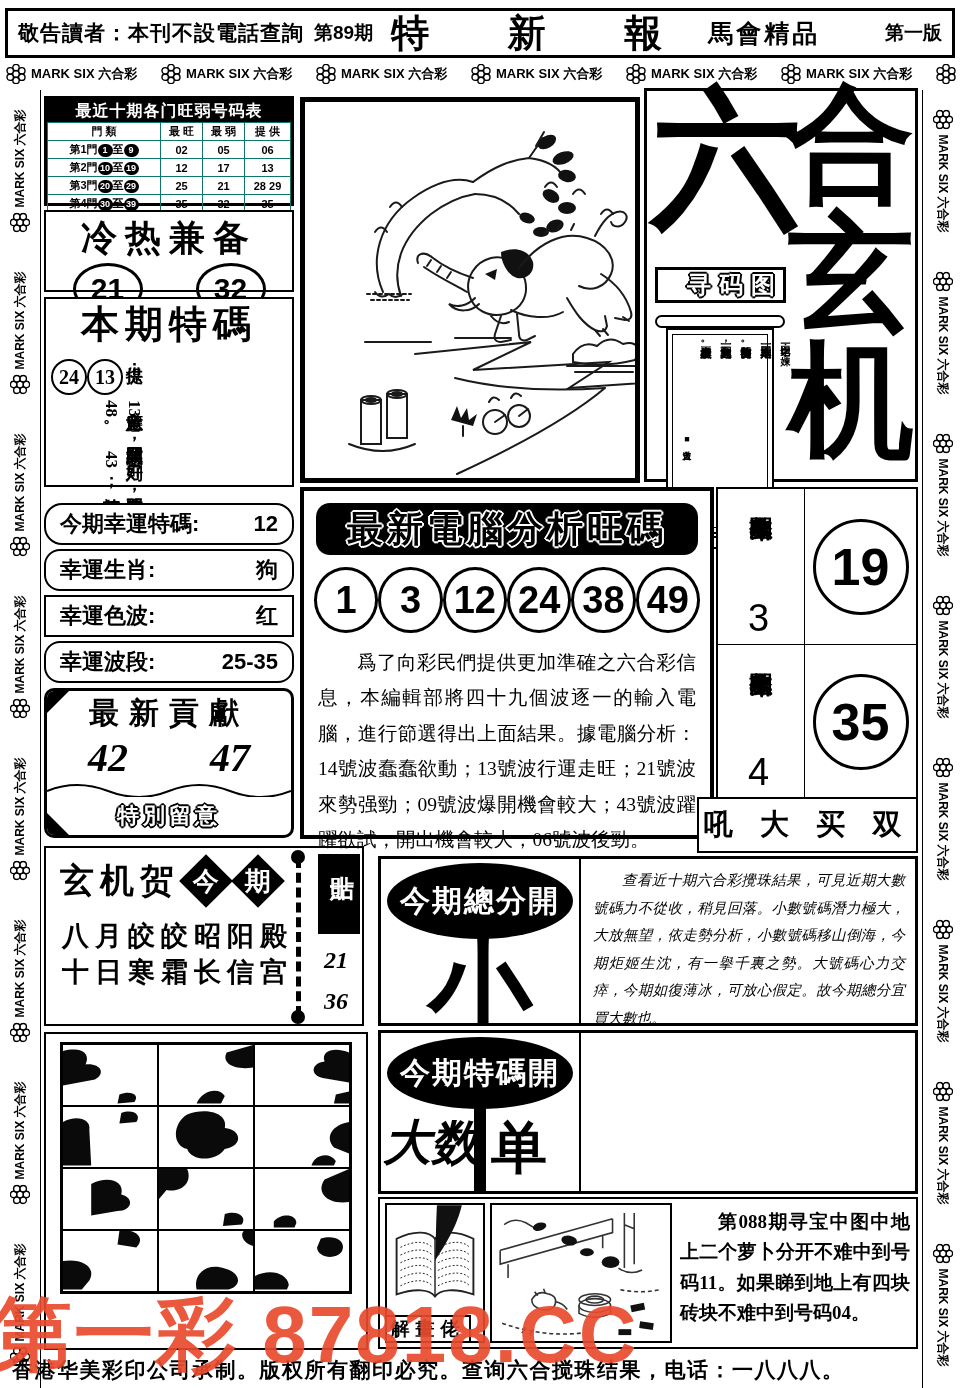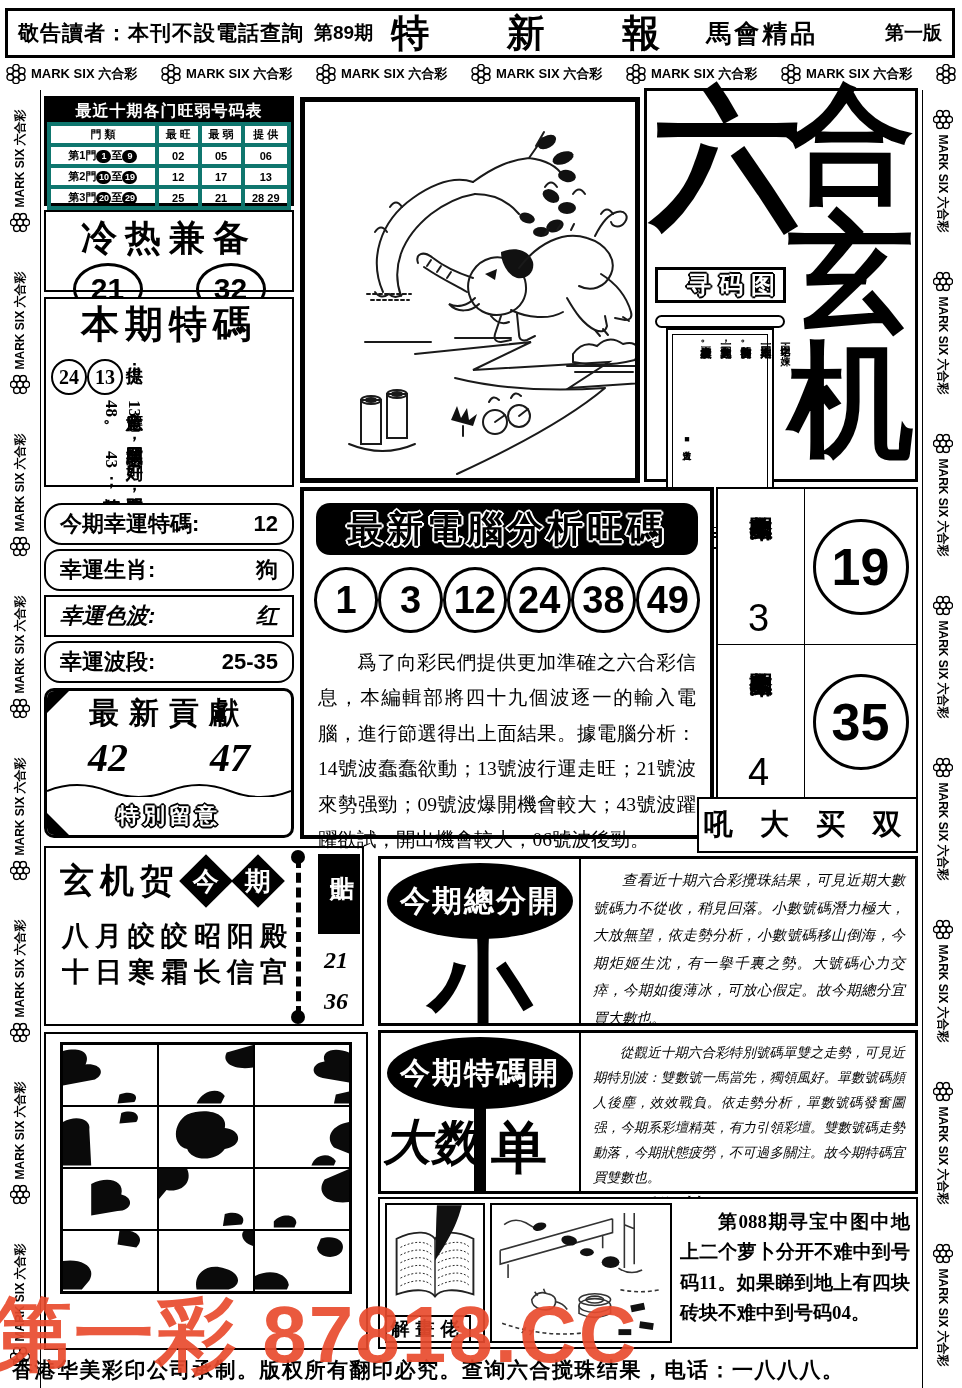--- a/index.html
+++ b/index.html
@@ -7,35 +7,35 @@
         font-family:"Liberation Sans",sans-serif;color:#000;overflow:hidden;}
   .abs{position:absolute;}
   .box{border:2px solid #000;background:#fff;box-sizing:border-box;}
   .serif{font-family:"Liberation Serif",serif;}
   .center{display:flex;align-items:center;justify-content:center;}
   
   .masthead{left:5px;top:8px;width:950px;height:50px;border:3px solid #000;display:flex;
             align-items:center;gap:10px;padding:0 10px;box-sizing:border-box;}
   .mast-notice{font-size:21px;font-weight:bold;letter-spacing:1px;}
   .mast-issue{font-size:19px;font-weight:bold;}
-  .mast-title{font-size:38px;font-weight:bold;letter-spacing:34px;font-family:Liberation Serif, serif;margin-left:8px;white-space:nowrap;}
+  .mast-title{font-size:38px;font-weight:bold;letter-spacing:34px;font-family:Liberation Sans, sans-serif;margin-left:8px;white-space:nowrap;}
   .mast-sub{font-size:25px;font-weight:bold;letter-spacing:3px;margin-left:2px;}
   .mast-ed{font-size:19px;font-weight:bold;margin-left:auto;}
   .badge-row{left:4px;top:60px;width:954px;height:28px;display:flex;align-items:center;justify-content:space-between;padding:0 2px;box-sizing:border-box;}
   .badge{display:flex;align-items:center;gap:5px;font-weight:bold;font-size:13px;white-space:nowrap;}
   
   .strip{top:90px;width:40px;height:1298px;display:flex;flex-direction:column;}
   .vunit{width:40px;height:162px;position:relative;}
   .vunit>div{position:absolute;left:50%;top:50%;transform:translate(-50%,-50%) rotate(-90deg);
              white-space:nowrap;display:flex;align-items:center;gap:5px;font-weight:bold;font-size:12px;}
   .strip-right .vunit>div{transform:translate(-50%,-50%) rotate(90deg);}
   
   .tbl-title{background:#000;color:#fff;font-size:16px;font-weight:bold;text-align:center;height:23px;line-height:23px;letter-spacing:1px;}
   table.hot{border-collapse:collapse;width:100%;font-size:11px;}
-  table.hot td,table.hot th{border:4px solid #0f766e;text-align:center;padding:1px 0;font-weight:bold;white-space:nowrap;}
+  table.hot td,table.hot th{border:1px solid #0f766e;text-align:center;padding:1px 0;font-weight:bold;white-space:nowrap;}
   .bc{display:inline-block;min-width:13px;height:13px;background:#000;color:#fff;border-radius:8px;
       font-size:9px;line-height:13px;text-align:center;padding:0 1px;font-weight:bold;}
   
   .brush{font-family:"Liberation Serif",serif;font-weight:bold;}
   .oval{border:3px solid #000;border-radius:50%;display:inline-flex;align-items:center;justify-content:center;
         font-size:30px;font-weight:bold;width:64px;height:46px;}
   
   .vtext{writing-mode:vertical-rl;}
   .vtext p{margin:0 5px;}
   .prov-c{display:inline-flex;width:32px;height:32px;border:2px solid #000;border-radius:50%;
@@ -498,21 +498,21 @@
   </div>
 
   <div class="abs box lucky-row" style="left:44px;top:503px;width:250px;height:42px;border-radius:18px;">
     <span>今期幸運特碼:</span>
     <span>12</span>
   </div>
   <div class="abs box lucky-row rounded" style="left:44px;top:549px;width:250px;height:42px;">
     <span>幸運生肖:</span>
     <span>狗</span>
   </div>
-  <div class="abs box lucky-row" style="left:44px;top:595px;width:250px;height:42px;font-style:italic;">
+  <div class="abs box lucky-row" style="left:44px;top:595px;width:250px;height:42px;">
     <span>幸運色波:</span>
     <span>红</span>
   </div>
   <div class="abs box lucky-row rounded" style="left:44px;top:641px;width:250px;height:42px;">
     <span>幸運波段:</span>
     <span>25-35</span>
   </div>
 
   <div class="abs box" style="left:44px;top:688px;width:250px;height:150px;border-width:3px;border-radius:10px;overflow:hidden;">
     <svg class="abs" style="left:-2px;top:-2px;" width="26" height="26">
@@ -746,24 +746,20 @@
     </div>
   </div>
 
   <div class="abs box" style="left:378px;top:1030px;width:540px;height:164px;border-width:3px;">
     <div class="abs" style="left:0;top:0;width:198px;height:158px;border-right:2px solid #000;overflow:hidden;">
       <div class="ellipse-badge" style="width:186px;height:72px;margin:4px auto 0 auto;">今期特碼開</div>
       <div class="abs thinline" style="left:93px;top:66px;width:12px;height:92px;"></div>
       <div class="abs serif" style="left:2px;top:78px;font-size:48px;font-weight:bold;font-style:italic;">大数</div>
       <div class="abs serif" style="left:110px;top:78px;font-size:56px;font-weight:bold;">单数</div>
     </div>
-    <div class="abs" style="left:200px;top:0;width:336px;height:158px;">
-      <div class="para ital" style="font-size:13.5px;line-height:1.85;padding:8px 12px 0 12px;text-indent:2em;">從觀近十期六合彩特別號碼單雙之走勢，可見近期特別波：雙數號一馬當先，獨領風好。單數號碼頻人後塵，效效戰負。依走勢分析，單數號碼發奮圖强，今期系彩壇精英，有力引領彩壇。雙數號碼走勢動落，今期狀態疲勞，不可過多關注。故今期特碼宜買雙數也。</div>
-      <div class="serif" style="font-size:28px;text-align:center;margin-top:0;letter-spacing:4px;">推荐：32、49</div>
-    </div>
   </div>
 
   <div class="abs box" style="left:378px;top:1197px;width:540px;height:152px;border-width:2px;">
     <div class="abs box" style="left:5px;top:4px;width:100px;height:140px;border-width:2px;">
       <svg width="96" height="104" viewBox="0 0 100 108" fill="none" stroke="#222" stroke-width="2">
         <path d="M10 35 C30 25 45 28 50 35 C55 28 70 25 90 35 L90 93 C70 86 55 88 50 95 C45 88 30 86 10 93 Z"></path>
         <path d="M50 35 L50 95" stroke-width="1.5"></path>
         <path d="M14 44 C30 36 42 38 47 44 M14 52 C30 44 42 46 47 52 M14 60 C30 52 42 54 47 60 M14 68 C30 60 42 62 47 68 M14 76 C30 68 42 70 47 76 M14 84 C30 76 42 78 47 84" stroke-width="1" stroke-dasharray="2 2"></path>
         <path d="M53 44 C69 36 81 38 86 44 M53 52 C69 44 81 46 86 52 M53 60 C69 52 81 54 86 60 M53 68 C69 60 81 62 86 68 M53 76 C69 68 81 70 86 76 M53 84 C69 76 81 78 86 84" stroke-width="1" stroke-dasharray="2 2"></path>
         <path fill="#111" stroke="none" d="M52 0 L78 0 C74 16 68 28 60 42 L50 58 C51 38 51 18 52 0 Z"></path>

